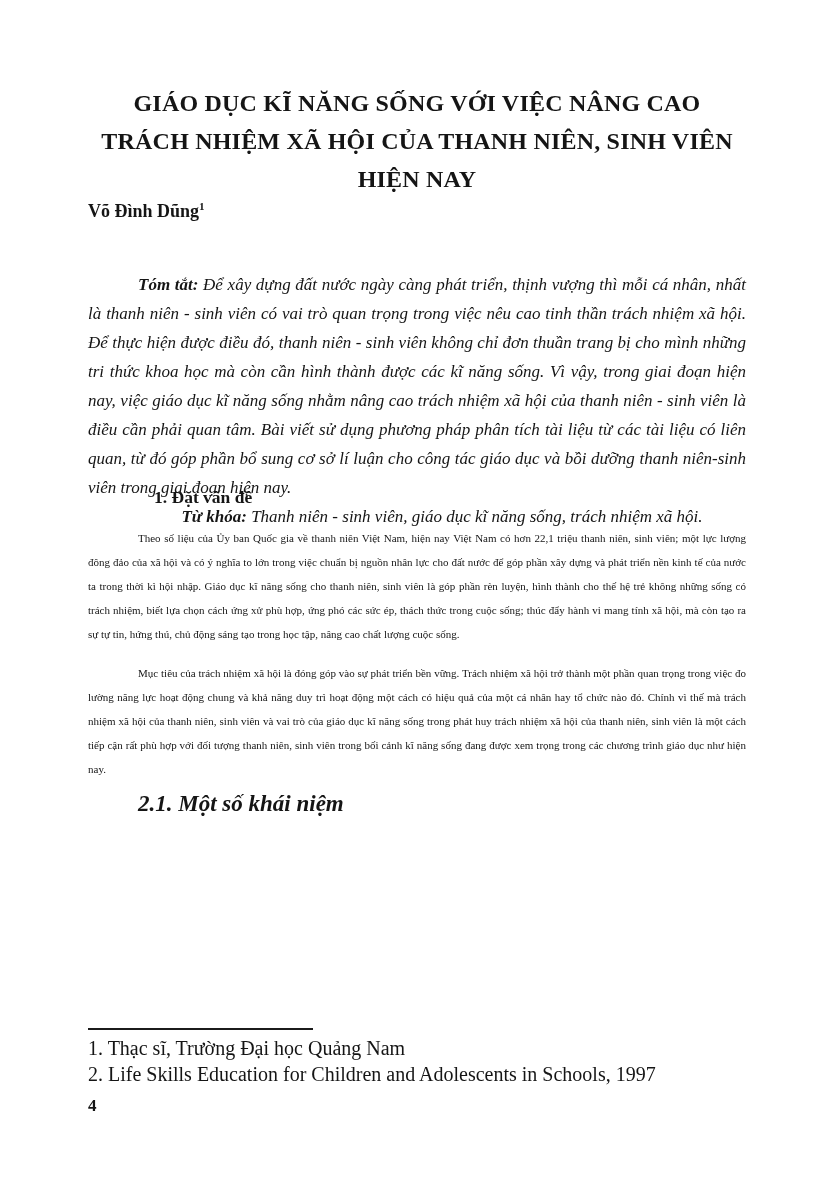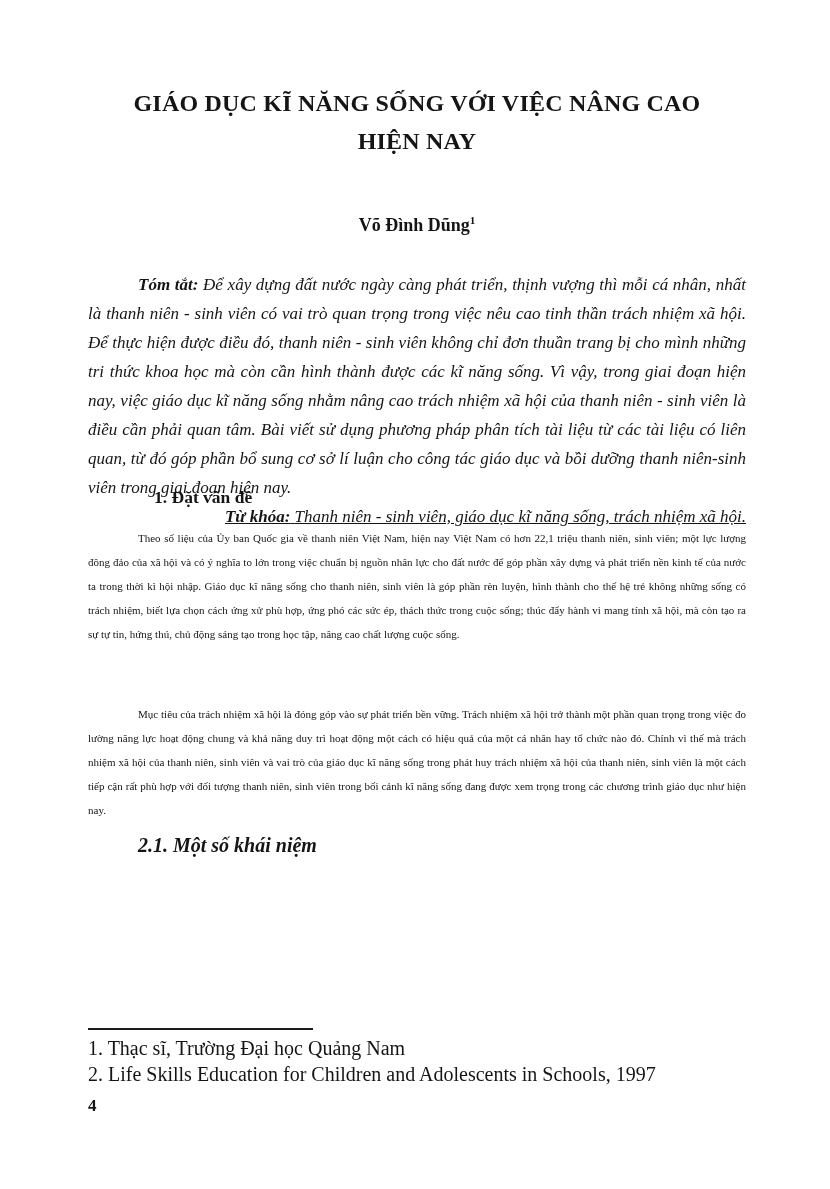--- a/index.html
+++ b/index.html
@@ -26,49 +26,48 @@
   .title-block { top: 84px; text-align: center; }
   .title-line {
     font-size: 24px;
     font-weight: bold;
     line-height: 38px;
     white-space: nowrap;
     letter-spacing: 0.2px;
   }
   
   .author-block {
-    top: 212px;
-    text-align: center;
+    top: 198px;
     font-size: 18px;
     font-weight: bold;
     line-height: 26px;
   }
   
   .abstract-block { top: 234px; margin-top: 36px; }
   .abstract-para, .keywords-para {
     margin: 0;
     font-size: 17px;
     font-style: italic;
     line-height: 29px;
     text-align: justify;
     text-indent: 50px;
   }
-  .keywords-para { text-align: right; text-decoration: underline; }
+  .keywords-para { text-align: center; }
   .lbl-bold { font-weight: bold; }
   
   .h1 {
     margin: 16px;
     font-size: 17.5px;
     font-weight: bold;
     line-height: 26px;
     text-indent: 50px;
   }
   .h2 {
     margin: 10px 0 0 0;
-    font-size: 20px;
+    font-size: 23px;
     font-weight: bold;
     font-style: italic;
     line-height: 26px;
     text-indent: 50px;
   }
   .h3 {
     margin: 8px 0 0 0;
     font-size: 17.5px;
     font-style: italic;
     line-height: 26px;
@@ -76,21 +75,21 @@
   }
   
   .para {
     margin: 2px 0 0 0;
     font-size: 11px;
     line-height: 24px;
     text-align: justify;
     text-indent: 50px;
   }
   .section1-block { top: 468px; }
-  .section2-block { top: 700px; }
+  .section2-block { top: 659px; }
   .section2-block .h1 { margin-top: 8px; }
   sup {
     font-size: 62%;
     vertical-align: super;
     line-height: 0;
   }
   
   .footnotes-block { top: 1028px; }
   .footnote-rule {
     width: 225px;
@@ -110,20 +109,21 @@
     font-weight: bold;
   }
 </style>
 </head>
 <body>
 
 <div class="page">
 
   <div class="block title-block">
     <div class="title-line">GIÁO DỤC KĨ NĂNG SỐNG VỚI VIỆC NÂNG CAO</div>
+    <div class="title-line">TRÁCH NHIỆM XÃ HỘI CỦA THANH NIÊN, SINH VIÊN</div>
     <div class="title-line">HIỆN NAY</div>
   </div>
 
   <div class="block author-block">
     <span>Võ Đình Dũng</span><sup>1</sup>
   </div>
 
   <div class="block abstract-block">
     <p class="abstract-para">
       <span class="lbl-bold">Tóm tắt:</span>

